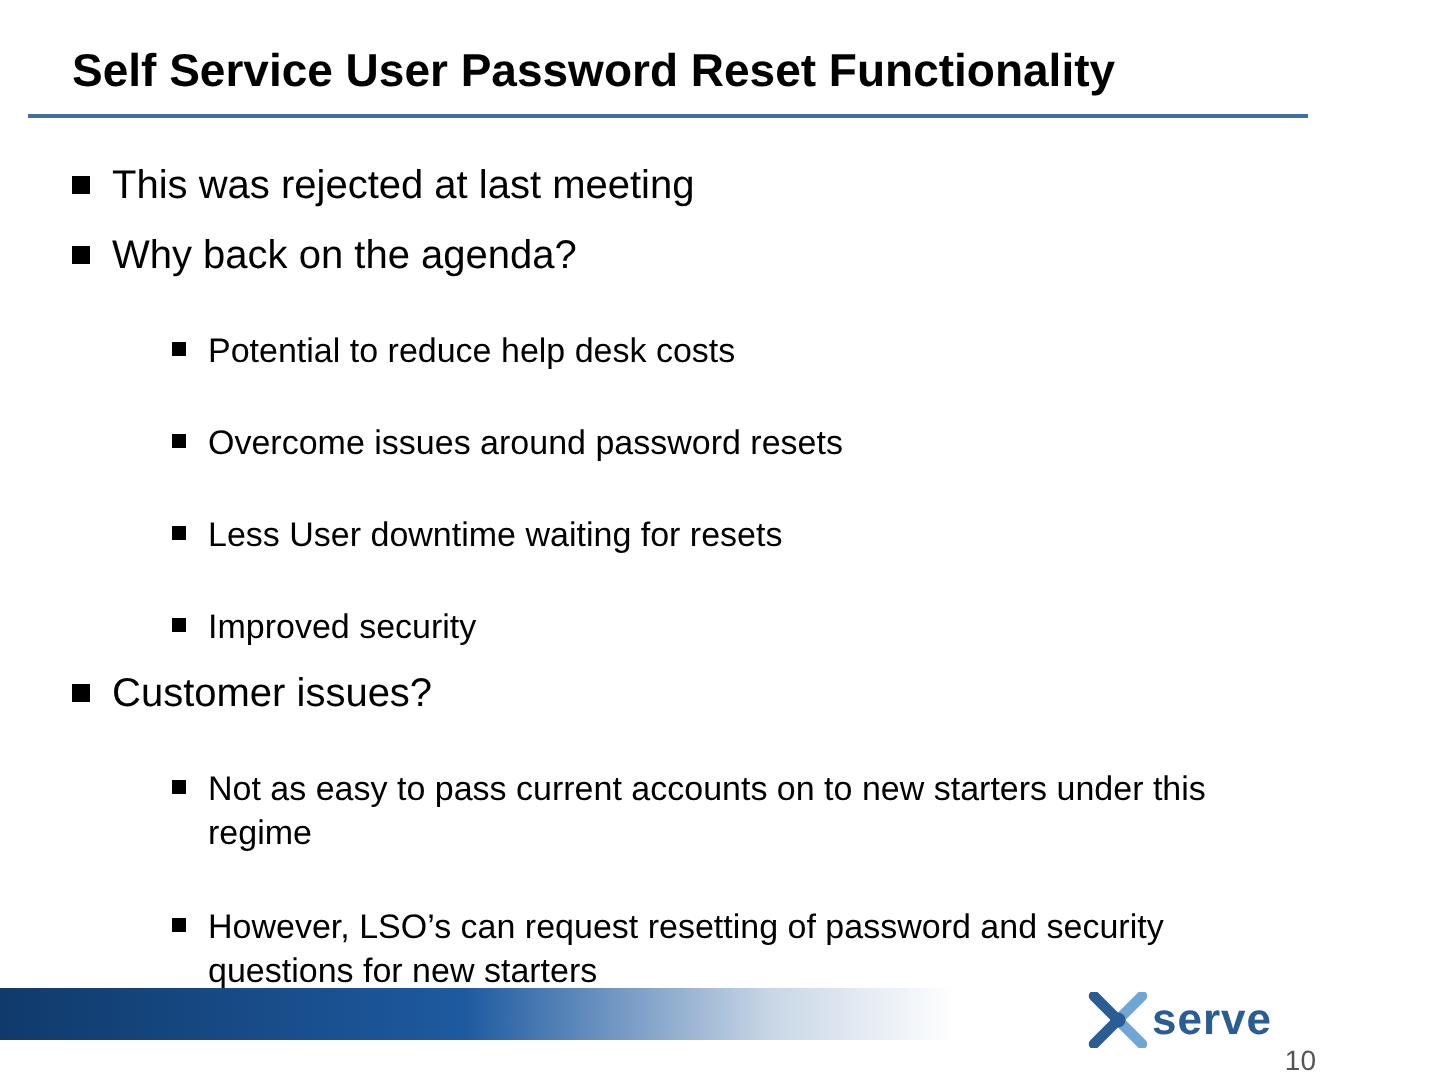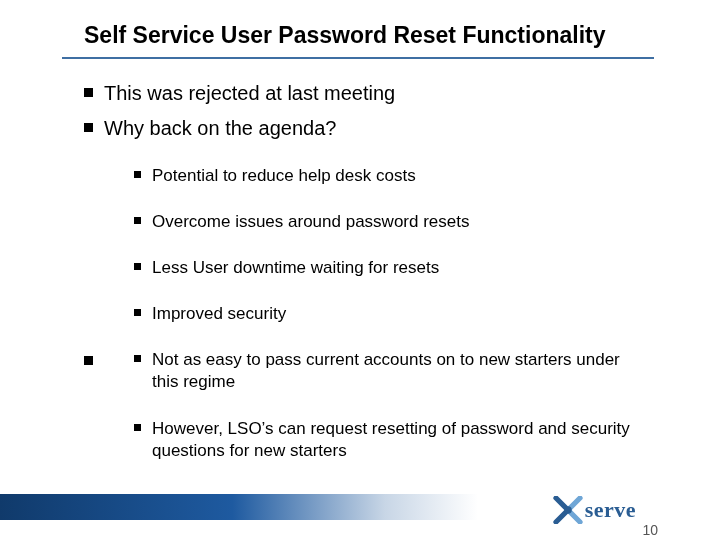--- a/index.html
+++ b/index.html
@@ -10,21 +10,20 @@
     font-family: Arial, Helvetica, sans-serif;
     background: #fff;
     color: #000;
     overflow: hidden;
   }
   .slide {
     position: relative;
     width: 664px;
     height: 540px;
     box-sizing: border-box;
-    padding-left: 48px;
   }
   .title {
     font-weight: bold;
     font-size: 23px;
     padding: 22px 30px 8px 36px;
     color: #000;
   }
   .rule {
     margin: 0 10px 0 14px;
     height: 2px;
@@ -96,21 +95,21 @@
     align-items: center;
     gap: 2px;
   }
   .logo .x {
     width: 30px;
     height: 28px;
     position: relative;
   }
   .logo .x svg { display:block; }
   .logo .wordmark {
-    font-family: Liberation Serif, serif;
+    font-family: Liberation Sans, sans-serif;
     font-weight: 600;
     font-size: 22px;
     letter-spacing: 0.5px;
     color: #2a5d93;
     text-align: center;
   }
   .pagenum {
     position: absolute;
     right: 6px;
     bottom: 2px;
@@ -134,20 +133,21 @@
       <li>
         <span>Why back on the agenda?</span>
         <ul class="lvl2">
           <li><span>Potential to reduce help desk costs</span></li>
           <li><span>Overcome issues around password resets</span></li>
           <li><span>Less User downtime waiting for resets</span></li>
           <li><span>Improved security</span></li>
         </ul>
       </li>
       <li>
+        <span>Customer issues?</span>
         <ul class="lvl2">
           <li><span>Not as easy to pass current accounts on to new starters under this regime</span></li>
           <li><span>However, LSO’s can request resetting of password and security questions for new starters</span></li>
         </ul>
       </li>
     </ul>
   </div>
 
   <div class="footer-band"></div>
 

